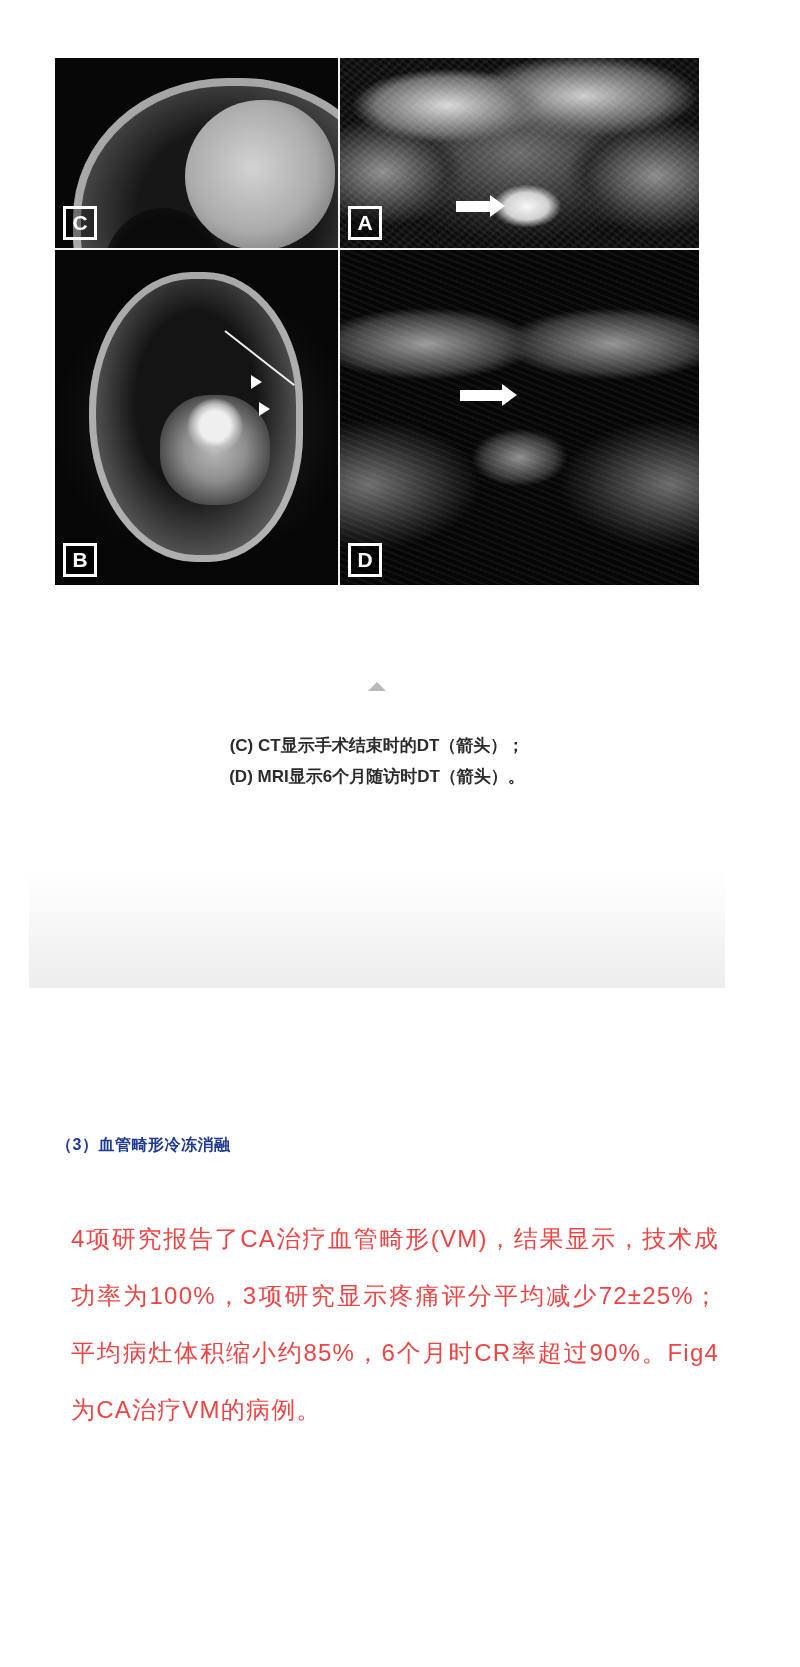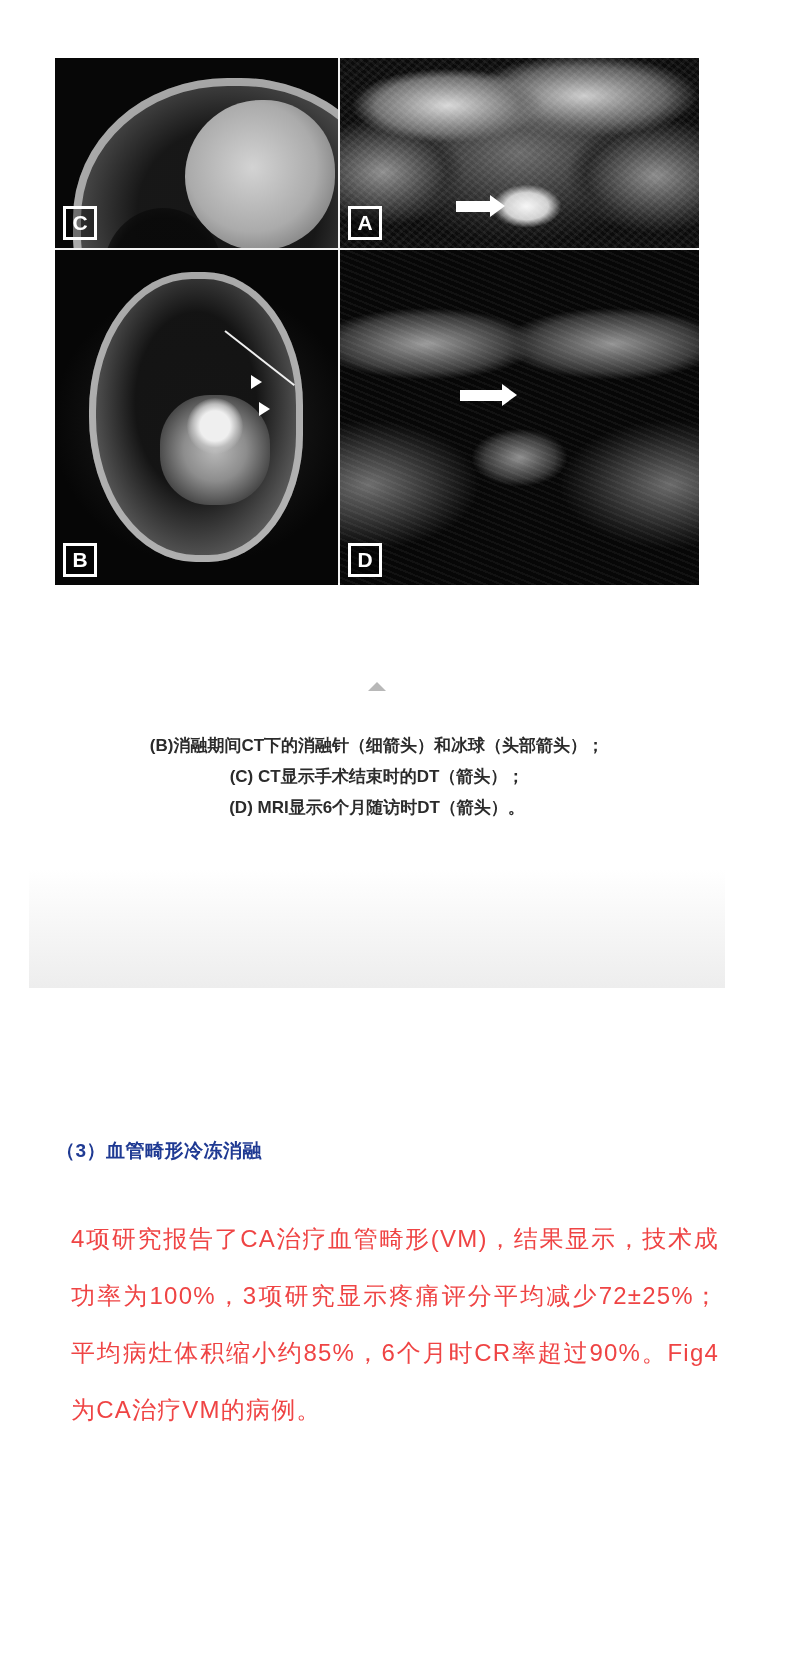--- a/index.html
+++ b/index.html
@@ -208,21 +208,21 @@
     font-weight: bold;
     font-family: "Liberation Sans", "DejaVu Sans", sans-serif;
   }
   .caption div { white-space: nowrap; }
 
   
   .section-heading {
     position: absolute;
     left: 56px;
     top: 1122px;
-    font-size: 19px;
+    font-size: 16px;
     font-weight: bold;
     color: #1f3a93;
     letter-spacing: 0.5px;
   }
 
   .body-text {
     position: absolute;
     left: 71px;
     top: 1186px;
     width: 648px;
@@ -273,20 +273,19 @@
       <div class="img-mri-d"></div>
       <div class="arrow arrow-d"></div>
       <div class="panel-label lab-D">D</div>
     </div>
 
   </div>
 
   <div class="collapse-caret"></div>
 
   <div class="caption">
-    <div>(B)消融期间CT下的消融针（细箭头）和冰球（头部箭头）；</div>
     <div>(C) CT显示手术结束时的DT（箭头）；</div>
     <div>(D) MRI显示6个月随访时DT（箭头）。</div>
   </div>
 </div>
 
 <h2 class="section-heading">（3）血管畸形冷冻消融</h2>
 <p class="body-text">4项研究报告了CA治疗血管畸形(VM)，结果显示，技术成功率为100%，3项研究显示疼痛评分平均减少72±25%；平均病灶体积缩小约85%，6个月时CR率超过90%。Fig4为CA治疗VM的病例。</p>
 
 </body></html>

